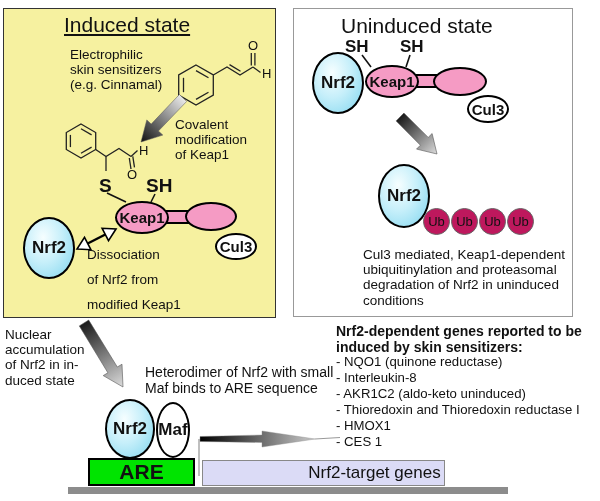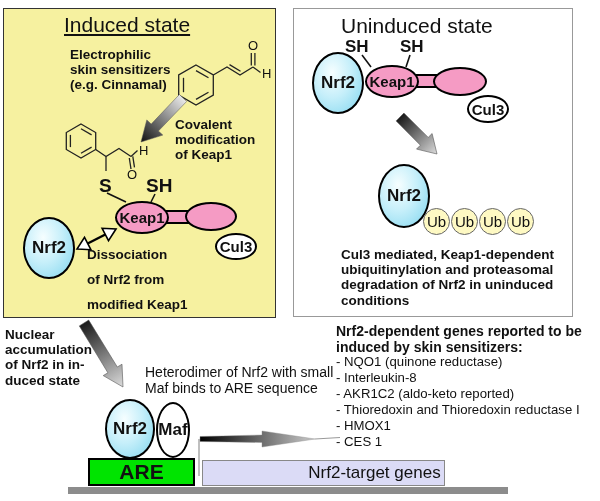--- a/index.html
+++ b/index.html
@@ -1,34 +1,34 @@
 <!DOCTYPE html>
 <html><head>
 <meta charset="utf-8">
 <style>
   html,body{margin:0;padding:0;background:#fff;}
   #canvas{
     position:relative;width:600px;height:501px;background:#fff;overflow:hidden;
     font-family:"Liberation Sans",sans-serif;color:#111;
   }
   .abs{position:absolute;}
-  .ml{white-space:pre-line;line-height:15.2px;font-size:13.5px;font-weight:bold;}
+  .ml{white-space:pre-line;line-height:15.2px;font-size:13.5px;}
   .panel{position:absolute;box-sizing:border-box;}
   #panel-induced{left:3px;top:8px;width:273px;height:310px;background:#F6F1A0;border:1.6px solid #333;z-index:0;}
   #panel-uninduced{left:293px;top:8px;width:280px;height:309px;background:#fff;border:1.4px solid #999;z-index:0;}
   #overlay{position:absolute;left:0;top:0;z-index:2;pointer-events:none;}
   #overlay text{font-family:"Liberation Sans",sans-serif;fill:#111;}
   .oval{position:absolute;border:2px solid #000;border-radius:50%;display:flex;align-items:center;justify-content:center;font-weight:bold;box-sizing:border-box;z-index:4;}
   .nrf2{background:radial-gradient(ellipse at 38% 32%, #f6feff 0%, #c6effa 45%, #7ed5ee 100%);font-size:17px;}
   .pink{background:#F59BC4;}
   .whitefill{background:#fff;}
   .cul3{font-size:15px;}
   .keap1{font-size:15px;}
   .connector{position:absolute;background:#F59BC4;border-top:2px solid #000;border-bottom:2px solid #000;box-sizing:border-box;z-index:3;}
-  .ub{position:absolute;border:1.4px solid #666;border-radius:50%;background:#fef9c3;display:flex;align-items:center;justify-content:center;font-size:15px;box-sizing:border-box;z-index:4;}
+  .ub{position:absolute;border:1.4px solid #666;border-radius:50%;background:#be185d;display:flex;align-items:center;justify-content:center;font-size:13px;box-sizing:border-box;z-index:4;}
   .title{font-size:21px;z-index:3;}
   .txt{z-index:3;}
   #are-box{left:88px;top:458px;width:107px;height:28px;background:#00E400;border:2px solid #000;box-sizing:border-box;display:flex;align-items:flex-start;justify-content:center;font-weight:bold;font-size:21px;z-index:3;}
   #target-box{left:202px;top:460px;width:243px;height:26px;background:#DBDBF6;border:1.5px solid #888;box-sizing:border-box;display:flex;align-items:center;justify-content:center;font-size:17px;z-index:3;}
   #target-box span{margin-left:102px;}
   #dna-bar{left:68px;top:487px;width:440px;height:7px;background:#8C8C8C;z-index:1;}
   #genes-heading{left:336px;top:324px;font-weight:bold;font-size:14px;line-height:15.8px;white-space:pre-line;z-index:3;}
   #gene-list{left:336px;top:354px;font-size:13.2px;z-index:3;}
   #gene-list div{line-height:16.1px;}
   #heterodimer-label{left:145px;top:364px;font-size:14px;line-height:16px;white-space:pre-line;z-index:3;}
@@ -162,38 +162,38 @@
   <div class="ub" style="left:451px;top:208px;width:27px;height:27px;">
       <span>Ub</span>
     </div>
   <div class="ub" style="left:479px;top:208px;width:27px;height:27px;">
       <span>Ub</span>
     </div>
   <div class="ub" style="left:507px;top:208px;width:27px;height:27px;">
       <span>Ub</span>
     </div>
 
-  <div class="abs ml txt" style="left:341px;top:247px;">Cul3 mediated, Keap1-dependent
+  <div class="abs ml txt" style="left:363px;top:247px;">Cul3 mediated, Keap1-dependent
 ubiquitinylation and proteasomal
 degradation of Nrf2 in uninduced
 conditions</div>
 
   <div class="abs ml txt" style="left:5px;top:327px;">Nuclear
 accumulation
 of Nrf2 in in-
 duced state</div>
   <div class="abs" id="heterodimer-label">Heterodimer of Nrf2 with small
 Maf binds to ARE sequence</div>
 
   <div class="abs" id="genes-heading">Nrf2-dependent genes reported to be
 induced by skin sensitizers:</div>
   <div class="abs" id="gene-list">
     <div>- NQO1 (quinone reductase)</div>
     <div>- Interleukin-8</div>
-    <div>- AKR1C2 (aldo-keto reported)</div>
+    <div>- AKR1C2 (aldo-keto uninduced)</div>
     <div>- Thioredoxin and Thioredoxin reductase I</div>
     <div>- HMOX1</div>
     <div>- CES 1</div>
   </div>
 
   <div class="oval whitefill" style="left:156px;top:402px;width:34px;height:56px;font-size:17px;z-index:4;">
       <span>Maf</span>
     </div>
   <div class="oval nrf2" style="left:105px;top:399px;width:50px;height:60px;z-index:5;">
       <span>Nrf2</span>

